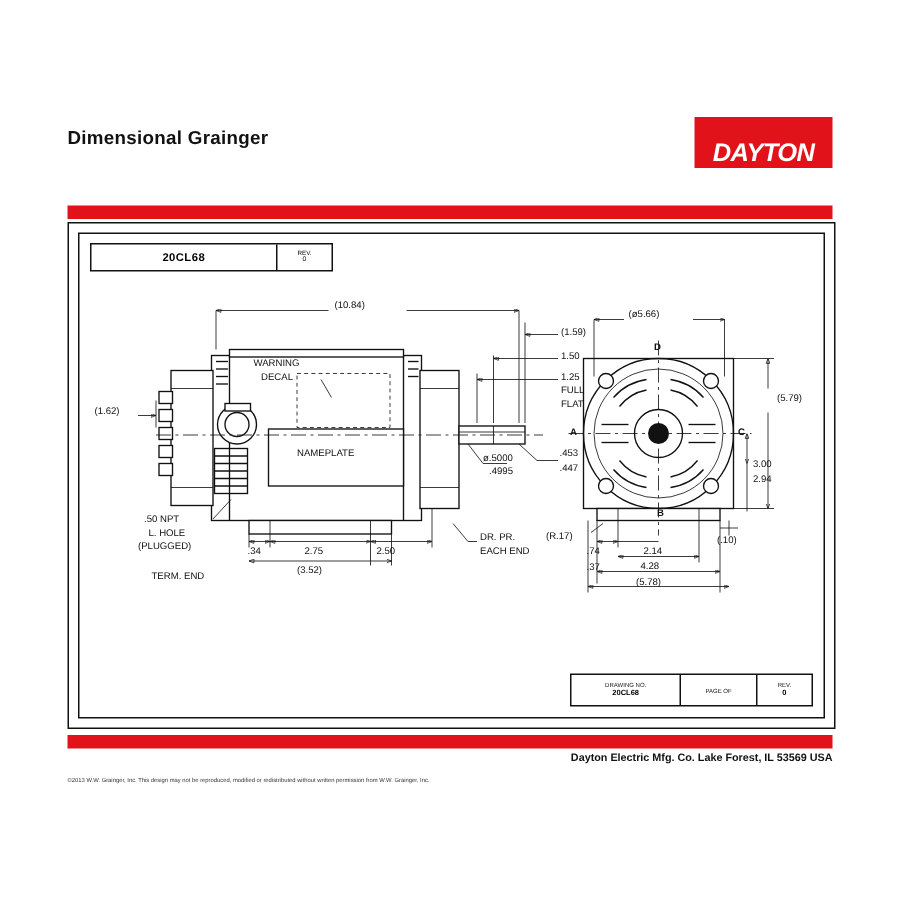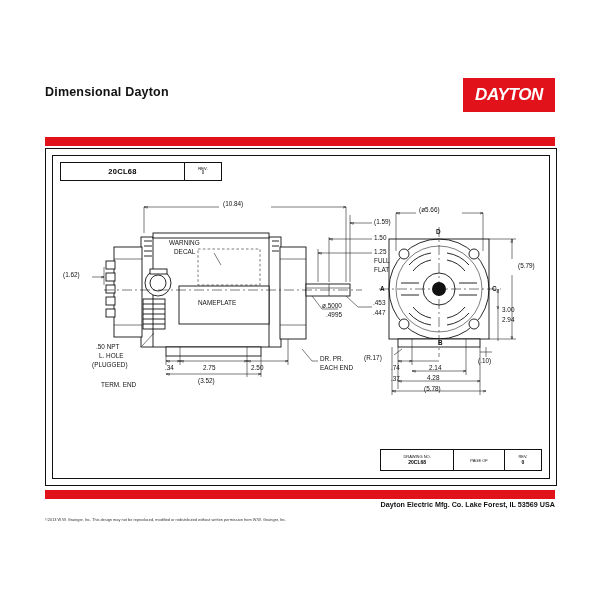--- a/index.html
+++ b/index.html
@@ -6,21 +6,21 @@
   body{width:600px;height:600px;background:#ffffff;font-family:"Liberation Sans",sans-serif;overflow:hidden;}
   .page{position:relative;width:600px;height:600px;background:#fff;}
 
   
   .title{
     position:absolute;left:45px;top:85px;
     font-size:12.5px;font-weight:bold;color:#111;letter-spacing:.2px;
   }
   .brand{
     position:absolute;right:45px;top:78px;width:92px;height:34px;
-    background:#e1121a;display:flex;align-items:center;justify-content:center;
+    background:#e1121a;display:flex;align-items:flex-end;justify-content:center;
   }
   .brand-text{
     color:#fff;font-weight:bold;font-style:italic;font-size:17px;letter-spacing:-.4px;
     font-family:"Liberation Sans",sans-serif;
   }
   .redbar{position:absolute;left:45px;width:510px;height:9px;background:#e1121a;}
   .redbar.top{top:137px;}
   .redbar.bottom{top:490px;}
 
   
@@ -65,21 +65,21 @@
   }
   .footer-fine{
     position:absolute;left:45px;top:517px;font-size:3.9px;color:#333;white-space:nowrap;
   }
 </style>
 </head>
 <body>
 
 <div class="page">
 
-  <div class="title">Dimensional Dayton</div>
+  <div class="title">Dimensional Grainger</div>
   <div class="brand">
     <span class="brand-text">DAYTON</span>
   </div>
 
   <div class="redbar top"></div>
   <div class="redbar bottom"></div>
 
   <div class="frame">
     <div class="inner-frame"></div>
 

